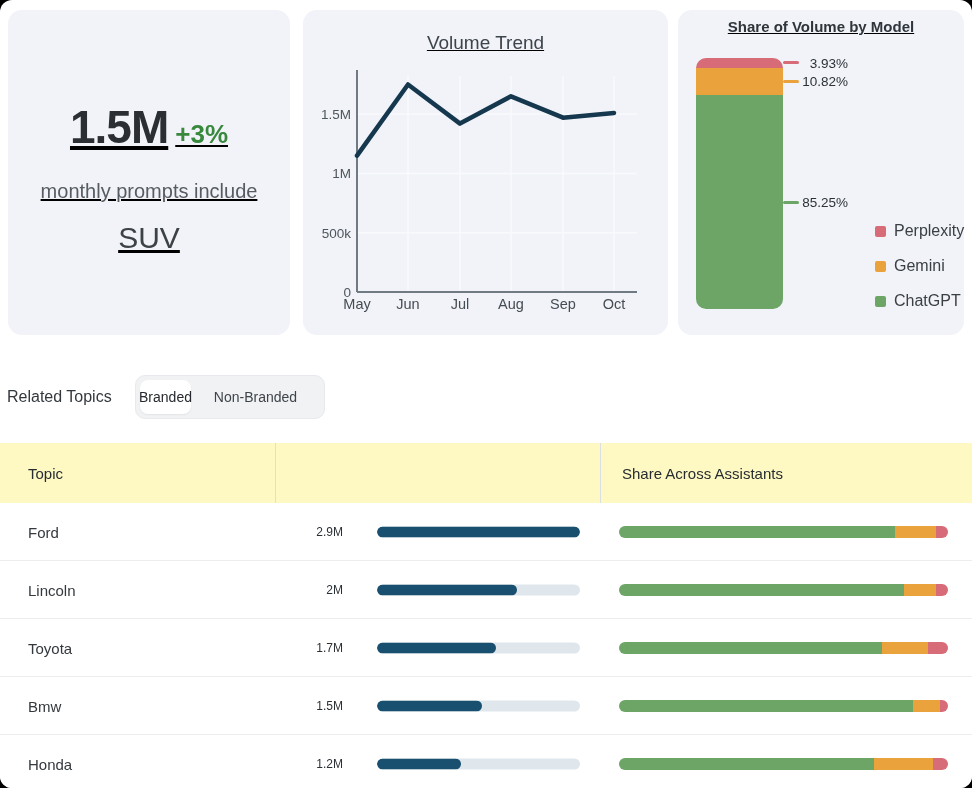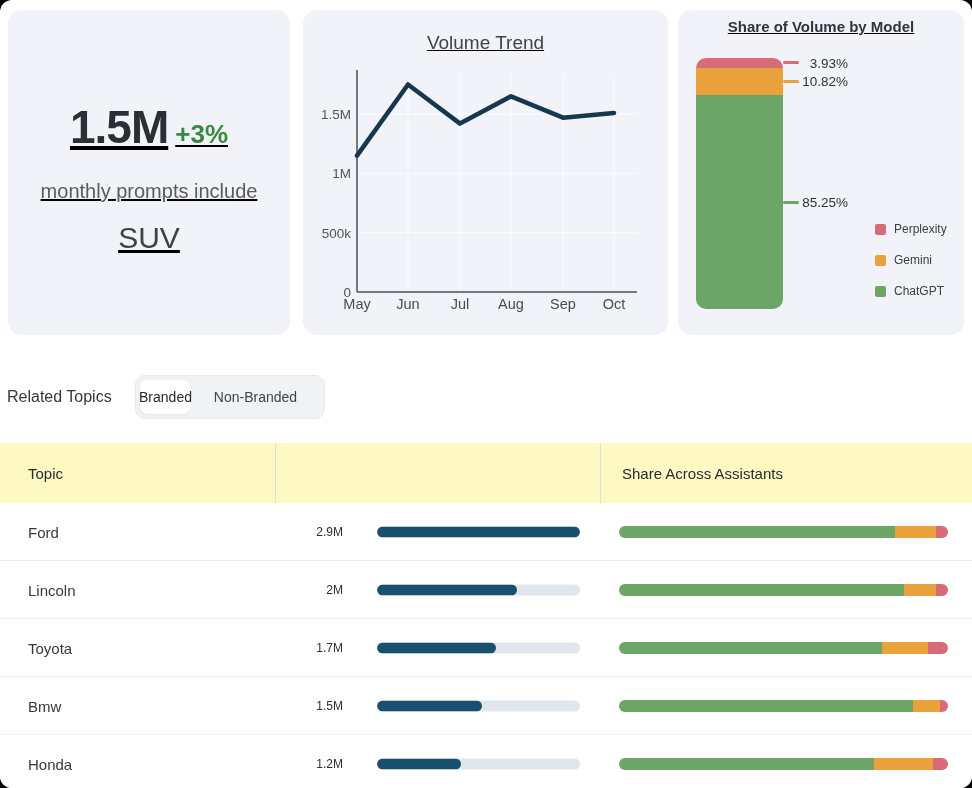--- a/index.html
+++ b/index.html
@@ -35,21 +35,21 @@
   
   .stack-bar { position:absolute; left:18px; top:48px; width:87px; height:251px;
                border-radius:10px; overflow:hidden; display:flex; flex-direction:column; }
   .stack-seg { width:100%; }
   .note-line { position:absolute; height:3px; border-radius:2px; }
   .note-label { position:absolute; width:62px; text-align:right; transform:translateY(-50%);
                 font-size:13.5px; font-weight:500; color:#2c3238; }
   .legend { position:absolute; left:197px; top:212px; display:flex; flex-direction:column; gap:17px; }
   .legend-item { display:flex; align-items:center; gap:8px; }
   .legend-swatch { width:11px; height:11px; border-radius:2px; }
-  .legend-label { font-size:12px; color:#3a4046; }
+  .legend-label { font-size:16px; color:#3a4046; }
 
   
   .topics-bar { position:absolute; left:0; top:375px; width:972px; height:44px; }
   .topics-label { position:absolute; left:7px; top:50%; transform:translateY(-50%);
                   font-size:16px; color:#33383d; }
   .toggle { position:absolute; left:135px; top:0; height:44px; width:190px;
             background:#f0f2f4; border:1px solid #e7e9ec; border-radius:10px;
             box-sizing:border-box; display:flex; padding:4px; }
   .toggle-chip { display:flex; align-items:center; justify-content:center;
                  font-size:14px; color:#3f4449; border-radius:8px; cursor:pointer; }

